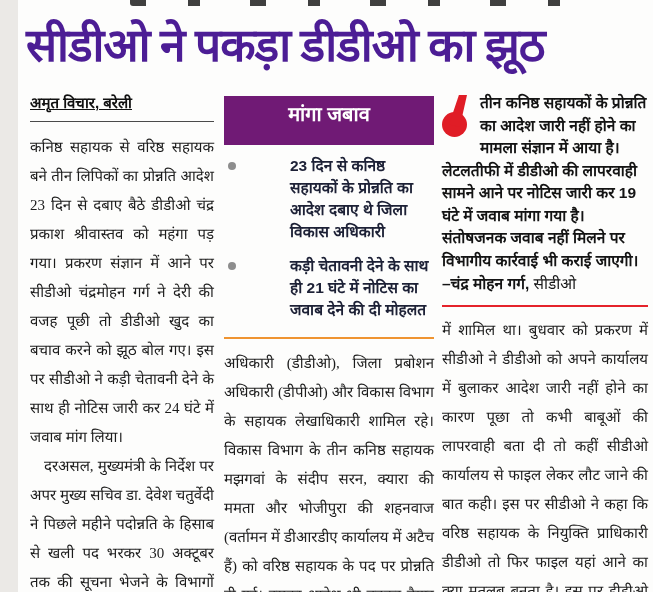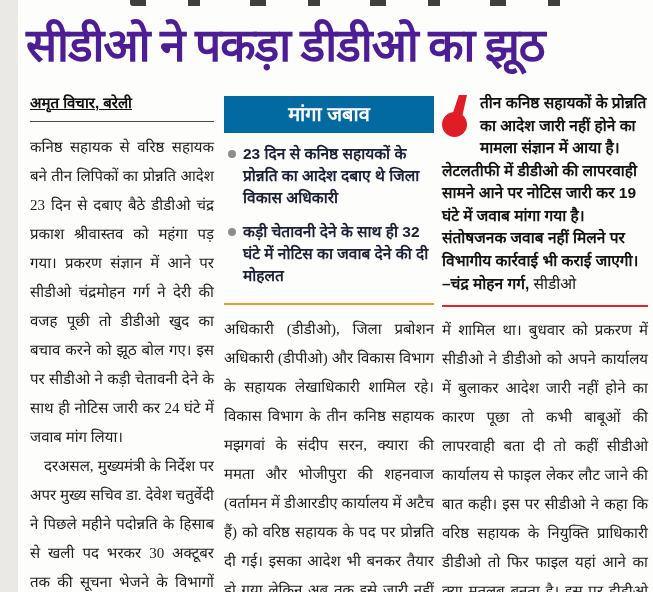--- a/index.html
+++ b/index.html
@@ -53,34 +53,35 @@
 
   .body-par {
     font-size: 15px; line-height: 29px;
     text-align: justify; color: #1c1c1c;
   }
   .body-par.indent { text-indent: 14px; }
 
   
   .hl-box { margin-top: 4px; }
   .hl-title {
-    background: #0369a1;
+    background: #701a75;
     color: #ffffff;
     font-family: "Liberation Sans", "DejaVu Sans", sans-serif;
     font-size: 20px; font-weight: bold;
     text-align: center;
-    padding: 4px 0 6px 0;
+    padding: 4px 0 18px 0;
   }
   .hl-bullets { list-style: none; padding: 10px 0 2px 2px; }
   .hl-bullets li {
     display: flex;
     font-family: "Liberation Sans", "DejaVu Sans", sans-serif;
     font-size: 15.5px; font-weight: bold; line-height: 22px;
     color: #1d2136;
     margin-bottom: 12px;
+    gap: 47px;
   }
   .dot {
     flex: 0 0 auto;
     width: 8px; height: 8px; border-radius: 50%;
     background: #8d8d8d;
     margin: 7px 7px 0 2px;
   }
   .hl-rule { border: 0; border-top: 2px solid #ef9431; margin: 2px 0 10px 0; }
 
   
@@ -137,21 +138,21 @@
   <div class="col col2">
     <div class="hl-box">
       <div class="hl-title">मांगा जबाव</div>
       <ul class="hl-bullets">
         <li>
           <span class="dot"></span>
           <span>23 दिन से कनिष्ठ सहायकों के प्रोन्नति का आदेश दबाए थे जिला विकास अधिकारी</span>
         </li>
         <li>
           <span class="dot"></span>
-          <span>कड़ी चेतावनी देने के साथ ही 32 घंटे में नोटिस का जवाब देने की दी मोहलत</span>
+          <span>कड़ी चेतावनी देने के साथ ही 21 घंटे में नोटिस का जवाब देने की दी मोहलत</span>
         </li>
       </ul>
       <hr class="hl-rule">
     </div>
     <p class="body-par">अधिकारी (डीडीओ), जिला प्रबोशन अधिकारी (डीपीओ) और विकास विभाग के सहायक लेखाधिकारी शामिल रहे। विकास विभाग के तीन कनिष्ठ सहायक मझगवां के संदीप सरन, क्यारा की ममता और भोजीपुरा की शहनवाज (वर्तामन में डीआरडीए कार्यालय में अटैच हैं) को वरिष्ठ सहायक के पद पर प्रोन्नति दी गई। इसका आदेश भी बनकर तैयार हो गया लेकिन अब तक इसे जारी नहीं किया गया। जबकि यह मुख्यमंत्री की प्राथमिकता</p>
   </div>
 
   <div class="col col3">
     <div class="quote-block">
       <span class="quote-mark"></span>

